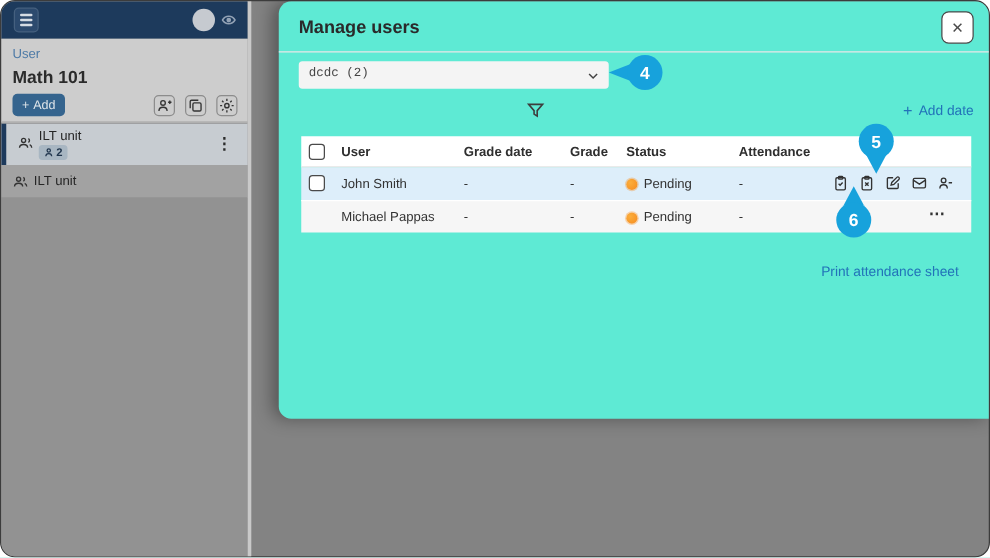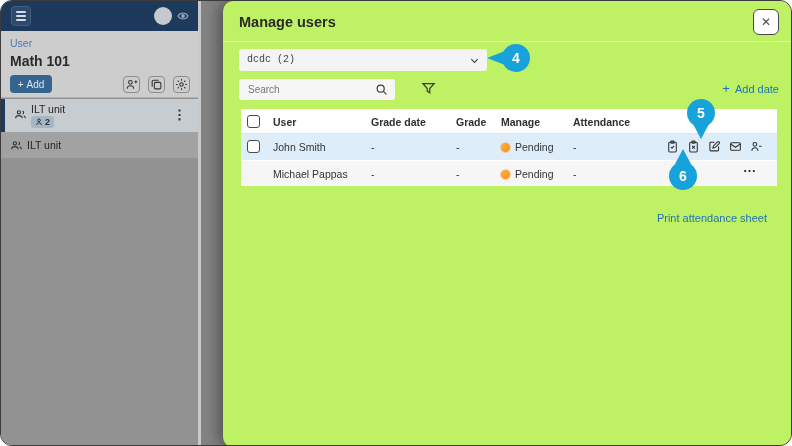--- a/index.html
+++ b/index.html
@@ -25,21 +25,21 @@
   .unit-1{ top:98px; height:33px; background:#c7ccd1; border-left:4px solid #1d3a5c;}
   .unit-2{ top:131px; height:26px; background:#a2a2a2;}
   .unit-icon{ position:absolute; left:9px; top:9px; width:13px; height:13px; color:#333;}
   .unit-2 .unit-icon{ top:7px; }
   .unit-label{ position:absolute; left:26px; top:4px; font-size:10.5px; color:#262626;}
   .unit-2 .unit-label{ top:7px; }
   .unit-badge{ position:absolute; left:26px; top:17px; height:12px; background:#a8b6c2; border-radius:3px; font-size:9px; font-weight:bold; color:#20354d; display:flex; align-items:center; gap:2px; padding:0 4px;}
   .kebab{ position:absolute; right:12px; top:8px; font-size:13px; font-weight:bold; color:#2a2a2a; cursor:pointer;}
   .sb-bottom{ position:absolute; left:0; top:157px; width:197px; height:289px; background:#929292;}
   
-  #modal{ position:absolute; left:222px; top:0; width:570px; height:446px; background:#bef264; border-radius:10px 0 0 10px; box-shadow:-5px 0 14px rgba(0,0,0,.35);}
+  #modal{ position:absolute; left:222px; top:0; width:570px; height:334px; background:#5eead4; border-radius:10px 0 0 10px; box-shadow:-5px 0 14px rgba(0,0,0,.35);}
   .modal-title{ position:absolute; left:16px; top:13px; font-size:14.5px; font-weight:bold; color:#2a2a2a;}
   .close-btn{ position:absolute; right:14px; top:8px; width:26px; height:26px; border:1.5px solid #4a4a4a; border-radius:6px; background:#fff; display:flex; align-items:center; justify-content:center; font-size:12px; color:#4a4a4a; cursor:pointer;}
   .title-divider{ position:absolute; left:0; top:40px; width:100%; height:1px; background:#e8e8e8;}
   .session-dropdown{ position:absolute; left:16px; top:48px; width:248px; height:22px; background:#f4f4f4; border-radius:3px; cursor:pointer;}
   .session-dropdown .dd-value{ position:absolute; left:8px; top:5px; font-size:10px; color:#444;font-family:Liberation Mono, monospace;}
   .dd-chevron{ position:absolute; right:7px; top:6px; width:11px; height:11px; color:#444;}
   .search-box{ position:absolute; left:16px; top:78px; width:156px; height:21px; background:#f6f6f6; border:none; border-radius:3px;}
   .search-box input{ position:absolute; left:0; top:0; width:100%; height:100%; border:none; background:transparent; font-size:10px; color:#444; padding:0 26px 0 9px; outline:none; font-family:"Liberation Sans",sans-serif;}
   .search-icon{ position:absolute; right:7px; top:4px; width:13px; height:13px; color:#3d3d3d;}
   .filter-btn{ position:absolute; left:198px; top:80px; width:15px; height:16px; color:#3d3d3d; cursor:pointer;}
@@ -47,21 +47,21 @@
   .add-user-link .plus{ font-size:13px; }
   
   .table{ position:absolute; left:18px; top:108px; width:536px;}
   .t-row{ position:relative; width:100%; }
   .t-head{ height:25px; background:#fff; border-bottom:1px solid #e3e3e3;}
   .t-r1{ height:26px; background:#ddeefa;}
   .t-r2{ height:26px; background:#f6f6f6; border-top:1px solid #ffffff;}
   .cb{ position:absolute; left:6px; top:6px; width:13px; height:13px; border:1.5px solid #4a4a4a; border-radius:3px; background:#fff; cursor:pointer;}
   .cell{ position:absolute; top:7px; font-size:10.5px; color:#333; white-space:nowrap;}
   .th{ font-weight:bold; color:#2f2f2f;}
-  .c-user{ left:32px; } .c-gdate{ left:130px; } .c-grade{ left:215px; } .c-status{ left:260px; } .c-att{ left:332px; }
+  .c-user{ left:32px; } .c-gdate{ left:130px; } .c-grade{ left:215px; } .c-status{ left:260px; } .c-att{ left:350px; }
   .status-wrap{ display:flex; align-items:center; gap:5px;}
   .pending-dot{ width:9px; height:9px; border-radius:50%; background:radial-gradient(circle at 35% 35%, #fbae3c, #f68b1f); box-shadow:0 0 0 1px rgba(246,139,31,.35);}
   .actions{ position:absolute; right:14px; top:6px; display:flex; gap:8px;}
   .action-ic{ width:13px; height:13px; color:#333; cursor:pointer;}
   .row-more{ position:absolute; right:20px; top:2px; font-size:13px; font-weight:bold; color:#333; letter-spacing:1px; cursor:pointer;}
   .print-link{ position:absolute; right:26px; top:211px; font-size:11px; color:#2273b9; cursor:pointer;}
   
   .callout{ position:absolute; z-index:60;}
   .co-circle{ position:absolute; width:28px; height:28px; border-radius:50%; background:#17a2dc; color:#fff; font-size:14px; font-weight:bold; display:flex; align-items:center; justify-content:center;}
   .co-tail{ position:absolute; width:0; height:0; border-style:solid;}
@@ -166,47 +166,38 @@
 
     <div class="session-dropdown">
       <span class="dd-value">dcdc (2)</span>
       <span class="dd-chevron">
         <svg viewBox="0 0 24 24" fill="none" stroke="currentColor" stroke-width="2.6">
             <path d="M5 9l7 7 7-7"></path>
           </svg>
       </span>
     </div>
 
-    <div class="search-box">
-      <input type="text" placeholder="Search" style="">
-      <span class="search-icon">
-        <svg viewBox="0 0 24 24" fill="none" stroke="currentColor" stroke-width="2.2">
-            <circle cx="10.5" cy="10.5" r="6.5"></circle>
-            <path d="M15.5 15.5L21 21"></path>
-          </svg>
-      </span>
-    </div>
     <span class="filter-btn">
       <svg viewBox="0 0 24 24" fill="none" stroke="currentColor" stroke-width="2">
           <path d="M3 4h18l-7 8v7l-4-2.6V12L3 4z"></path>
         </svg>
     </span>
 
     <div class="add-user-link">
       <span class="plus">+</span>
       <span>Add date</span>
     </div>
 
     <div class="table">
       <div class="t-row t-head">
         <span class="cb"></span>
         <span class="cell th c-user">User</span>
         <span class="cell th c-gdate">Grade date</span>
         <span class="cell th c-grade">Grade</span>
-        <span class="cell th c-status">Manage</span>
+        <span class="cell th c-status">Status</span>
         <span class="cell th c-att">Attendance</span>
       </div>
 
       <div class="t-row t-r1">
         <span class="cb"></span>
         <span class="cell c-user">John Smith</span>
         <span class="cell c-gdate">-</span>
         <span class="cell c-grade">-</span>
         <span class="cell c-status status-wrap">
           <span class="pending-dot"></span>

